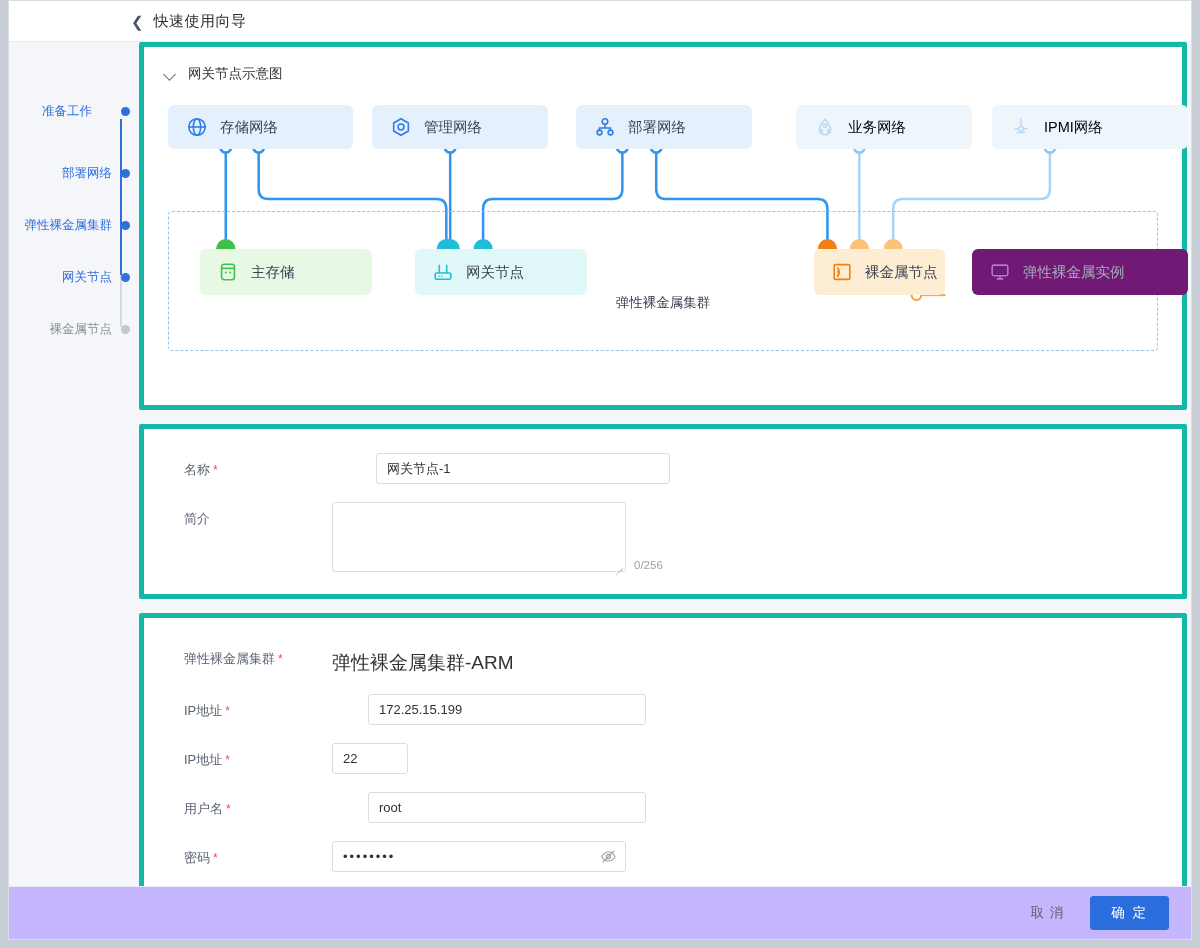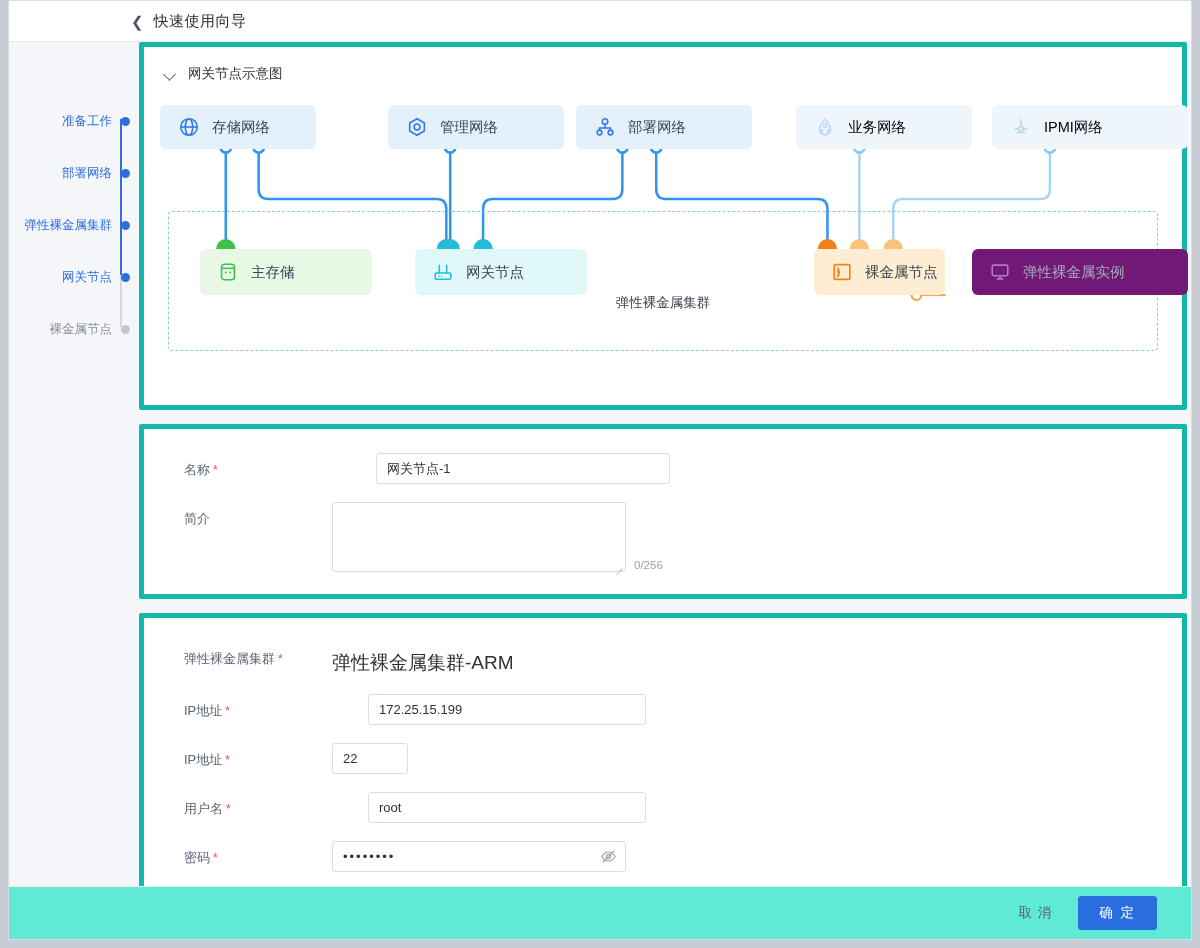--- a/index.html
+++ b/index.html
@@ -132,22 +132,22 @@
   .counter { font-size:11.5px; color:#9aa0aa; align-self:flex-end; margin-left:8px; padding-bottom:1px; }
   .static-val { font-size:19px; color:#303133; padding-top:8px; }
   .pw-wrap { position:relative; width:294px; }
   .pw-wrap .inp { width:100%; padding-right:32px; letter-spacing:2px; }
   .eye {
     position:absolute; right:9px; top:7px; width:17px; height:17px; cursor:pointer;
   }
 
   
   .footer {
-    height:53px; flex:0 0 53px; background:#5eead4; border-top:1px solid #e8ebf0;
-    display:flex; align-items:center; justify-content:flex-end; padding-right:34px; gap:16px;
+    height:53px; flex:0 0 53px; background:#c4b5fd; border-top:1px solid #e8ebf0;
+    display:flex; align-items:center; justify-content:flex-end; padding-right:22px; gap:16px;
   }
   .btn { font-size:13.5px; border-radius:3px; cursor:pointer; font-family:inherit; }
   .btn-cancel { background:transparent; border:none; color:#5b6472; padding:7px 10px; letter-spacing:1px;}
   .btn-ok {
     background:#2a6ede; border:1px solid #2a6ede; color:#fff;
     padding:7px 20px; letter-spacing:2px;
   }
 </style>
 </head>
 <body>
@@ -160,21 +160,21 @@
   </div>
 
   <div class="body-wrap">
 
     <div class="steps">
       <div class="rail-seg" style="top:77px;height:52px;"></div>
       <div class="rail-seg" style="top:129px;height:52px;"></div>
       <div class="rail-seg" style="top:181px;height:52px;"></div>
       <div class="rail-seg dim" style="top:233px;height:52px;"></div>
 
-      <div class="step" style="top:71px;">
+      <div class="step" style="top:61px;gap:20px;">
         <span class="step-label">准备工作</span>
         <span class="step-dot"></span>
       </div>
       <div class="step" style="top:123px;">
         <span class="step-label">部署网络</span>
         <span class="step-dot"></span>
       </div>
       <div class="step" style="top:175px;">
         <span class="step-label">弹性裸金属集群</span>
         <span class="step-dot"></span>
@@ -244,30 +244,30 @@
               <path d="M713,152 a10,10 0 0 1 20,0 z" fill="#fbc27a"></path>
               <path d="M748,152 a10,10 0 0 1 20,0 z" fill="#fbc27a"></path>
             </g>
 
             <g>
               <line x1="785" y1="198" x2="812" y2="198" stroke="#f9a94a" stroke-width="2.2"></line>
               <circle cx="782" cy="198" r="5" fill="#ffffff" stroke="#f4a143" stroke-width="2.2"></circle>
             </g>
           </svg>
 
-          <div class="netcard" style="left:0;top:8px;width:156px;">
+          <div class="netcard" style="left:8px;top:8px;width:185px;">
             <svg class="nc-icon" viewBox="0 0 24 24" fill="none" stroke="#2f7ae5" stroke-width="1.7">
               <circle cx="12" cy="12" r="9"></circle>
                 <ellipse cx="12" cy="12" rx="4" ry="9"></ellipse>
               <line x1="3" y1="12" x2="21" y2="12"></line>
             </svg>
             <span class="nc-label">存储网络</span>
           </div>
 
-          <div class="netcard" style="left:228px;top:8px;width:176px;">
+          <div class="netcard" style="left:212px;top:8px;width:176px;">
             <svg class="nc-icon" viewBox="0 0 24 24" fill="none" stroke="#2f7ae5" stroke-width="1.7">
               <path d="M12 3 20 7.6 20 16.4 12 21 4 16.4 4 7.6 Z"></path>
               <circle cx="12" cy="12" r="3.2"></circle>
             </svg>
             <span class="nc-label">管理网络</span>
           </div>
 
           <div class="netcard" style="left:416px;top:8px;width:176px;">
             <svg class="nc-icon" viewBox="0 0 24 24" fill="none" stroke="#2f7ae5" stroke-width="1.7">
               <circle cx="12" cy="6" r="3"></circle>

